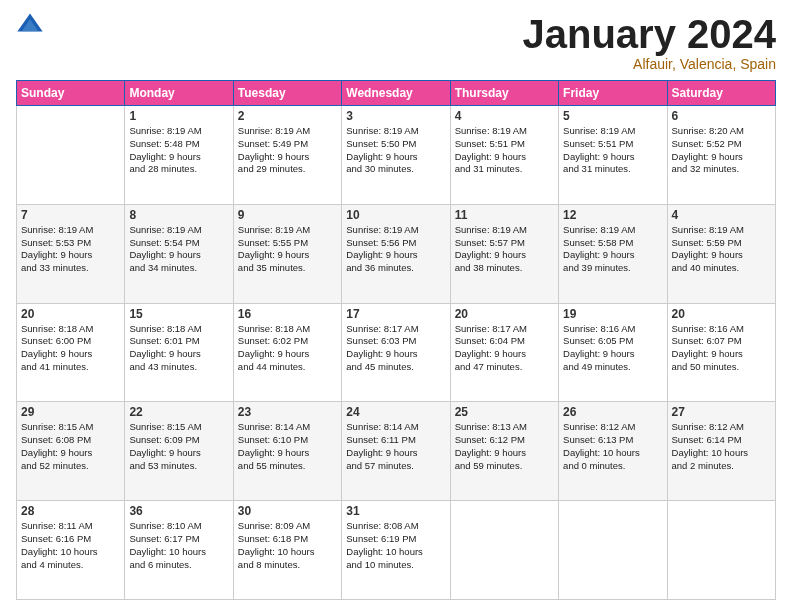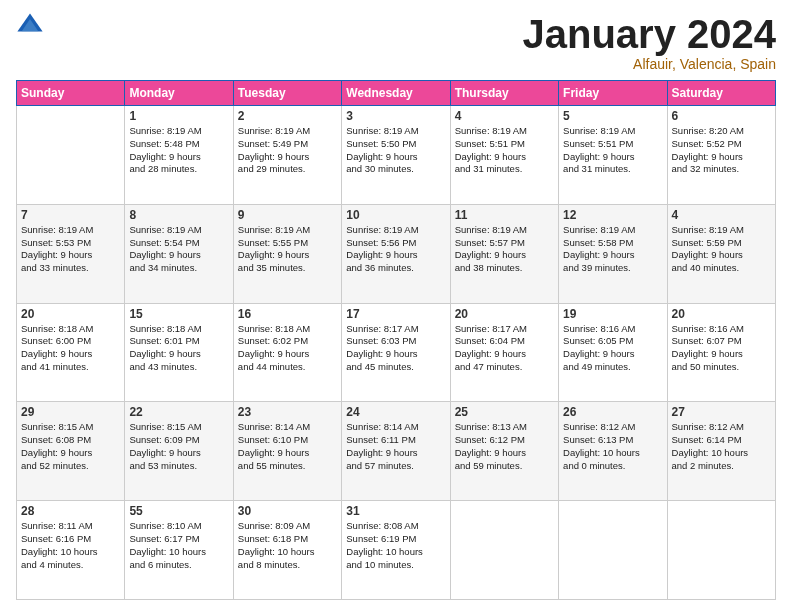--- a/index.html
+++ b/index.html
@@ -239,21 +239,21 @@
             <div class="day-num">27</div>
             <div class="cell-info">Sunrise: 8:12 AM<br>Sunset: 6:14 PM<br>Daylight: 10 hours<br>and 2 minutes.</div>
           </td>
         </tr>
         <tr>
           <td>
             <div class="day-num">28</div>
             <div class="cell-info">Sunrise: 8:11 AM<br>Sunset: 6:16 PM<br>Daylight: 10 hours<br>and 4 minutes.</div>
           </td>
           <td>
-            <div class="day-num">55</div>
+            <div class="day-num">36</div>
             <div class="cell-info">Sunrise: 8:10 AM<br>Sunset: 6:17 PM<br>Daylight: 10 hours<br>and 6 minutes.</div>
           </td>
           <td>
             <div class="day-num">30</div>
             <div class="cell-info">Sunrise: 8:09 AM<br>Sunset: 6:18 PM<br>Daylight: 10 hours<br>and 8 minutes.</div>
           </td>
           <td>
             <div class="day-num">31</div>
             <div class="cell-info">Sunrise: 8:08 AM<br>Sunset: 6:19 PM<br>Daylight: 10 hours<br>and 10 minutes.</div>
           </td>

